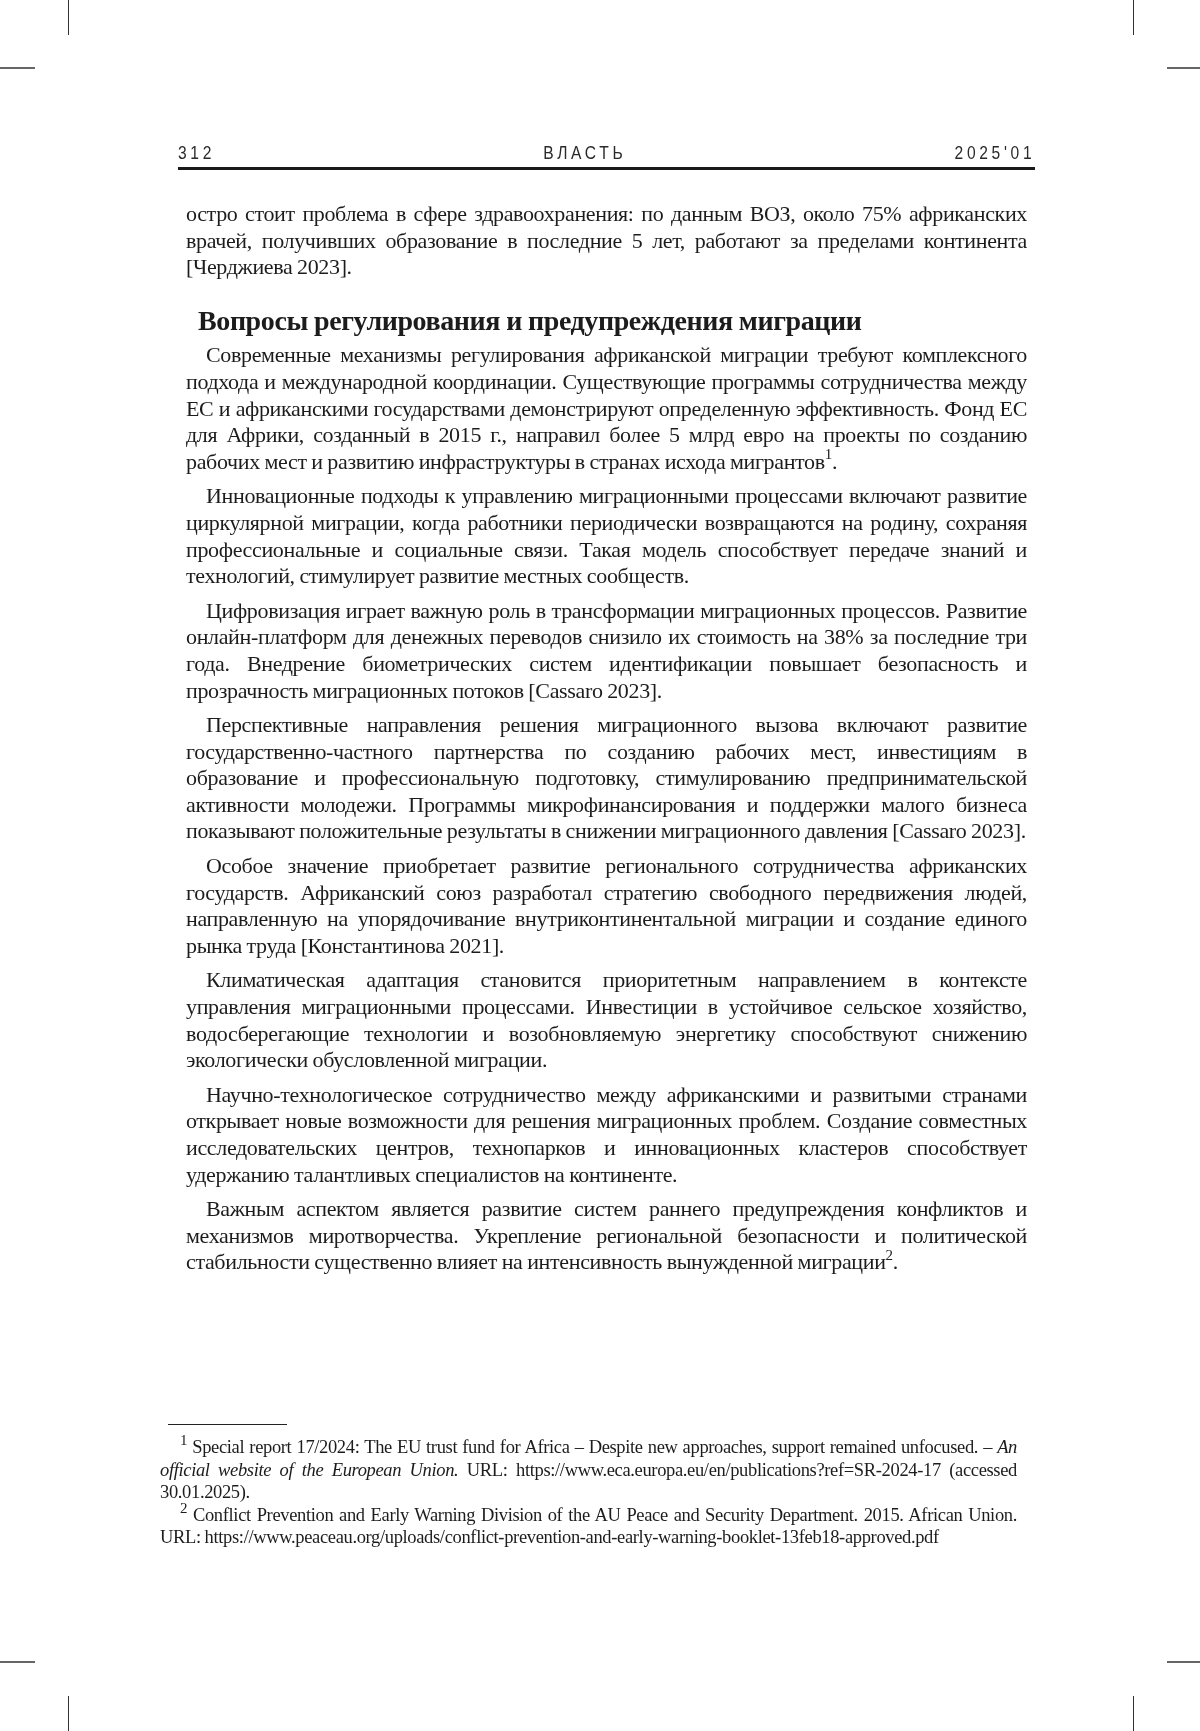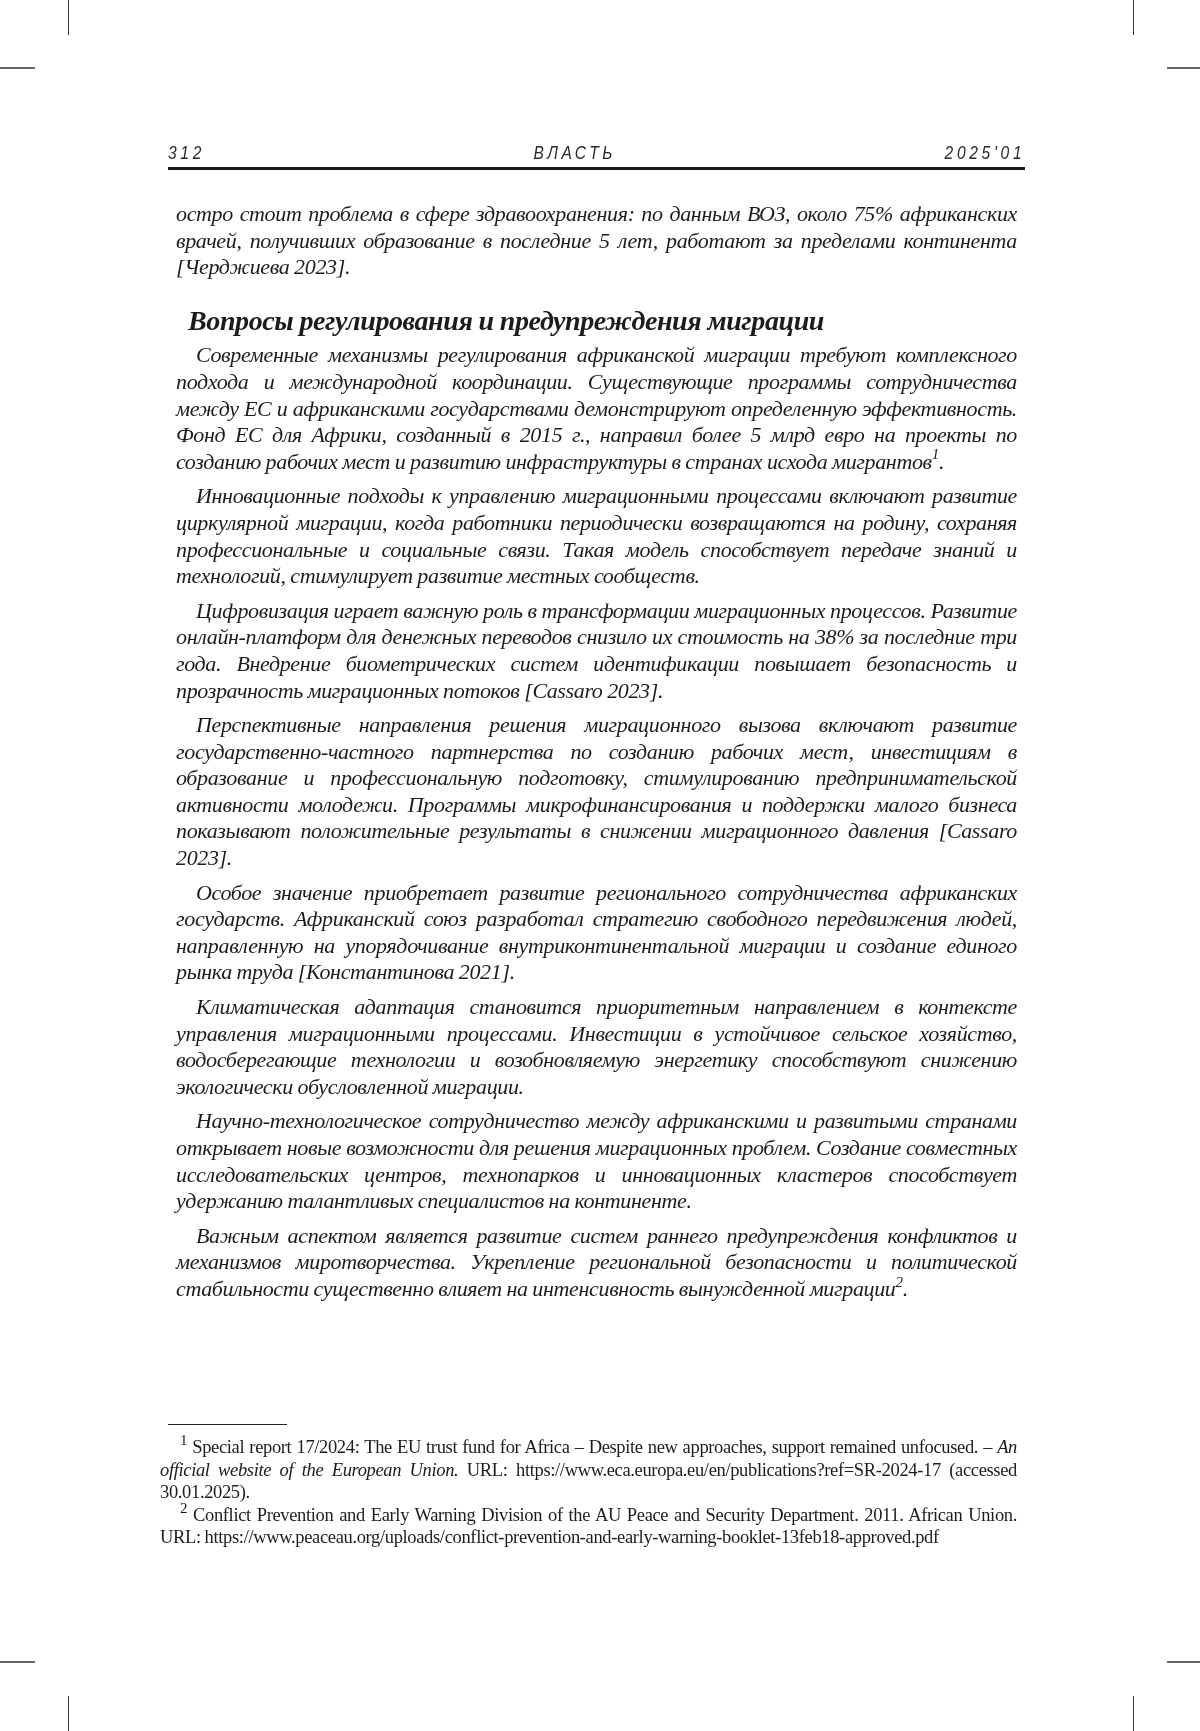--- a/index.html
+++ b/index.html
@@ -15,24 +15,23 @@
     font-family: "Liberation Serif", "DejaVu Serif", serif;
     color: #1c1c1c;
   }
   
   .crop { position: absolute; background: #333; }
   .crop.v { width: 1px; height: 35px; }
   .crop.h { height: 2px; width: 35px; background: #666; }
 
   .page {
     position: absolute;
-    left: 168px;
+    left: 178px;
     top: 136px;
     width: 857px;
-    font-style: italic;
   }
   .running-head {
     display: flex;
     justify-content: space-between;
     align-items: flex-end;
     font-family: "Liberation Sans", "DejaVu Sans", sans-serif;
     font-size: 19px;
     letter-spacing: 4.5px;
     color: #2a2a2a;
     height: 28px;
@@ -127,14 +126,14 @@
     <p>Климатическая адаптация становится приоритетным направлением в кон­тексте управления миграционными процессами. Инвестиции в устойчивое сельское хозяйство, водосберегающие технологии и возобновляемую энерге­тику способствуют снижению экологически обусловленной миграции.</p>
     <p>Научно-технологическое сотрудничество между африканскими и разви­тыми странами открывает новые возможности для решения миграционных проблем. Создание совместных исследовательских центров, технопарков и инновационных кластеров способствует удержанию талантливых специали­стов на континенте.</p>
     <p><span>Важным аспектом является развитие систем раннего предупреждения кон­фликтов и механизмов миротворчества. Укрепление региональной безопас­ности и политической стабильности существенно влияет на интенсивность вынужденной миграции</span><sup>2</sup><span>.</span></p>
   </div>
 </div>
 
 <div class="fn-rule"></div>
 
 <div class="footnotes">
   <p><sup>1</sup> <span>Special report 17/2024: The EU trust fund for Africa – Despite new approaches, support remained unfocused. – </span><em>An official website of the European Union.</em><span> URL: https://www.eca.europa.eu/en/publications?ref=SR-2024-17 (accessed 30.01.2025).</span></p>
-  <p><sup>2</sup> <span>Conflict Prevention and Early Warning Division of the AU Peace and Security Department. 2011. African Union. URL: https://www.peaceau.org/uploads/conflict-prevention-and-early-warning-booklet-13feb18-approved.pdf</span></p>
+  <p><sup>2</sup> <span>Conflict Prevention and Early Warning Division of the AU Peace and Security Department. 2015. African Union. URL: https://www.peaceau.org/uploads/conflict-prevention-and-early-warning-booklet-13feb18-approved.pdf</span></p>
 </div>
 
 </body></html>

